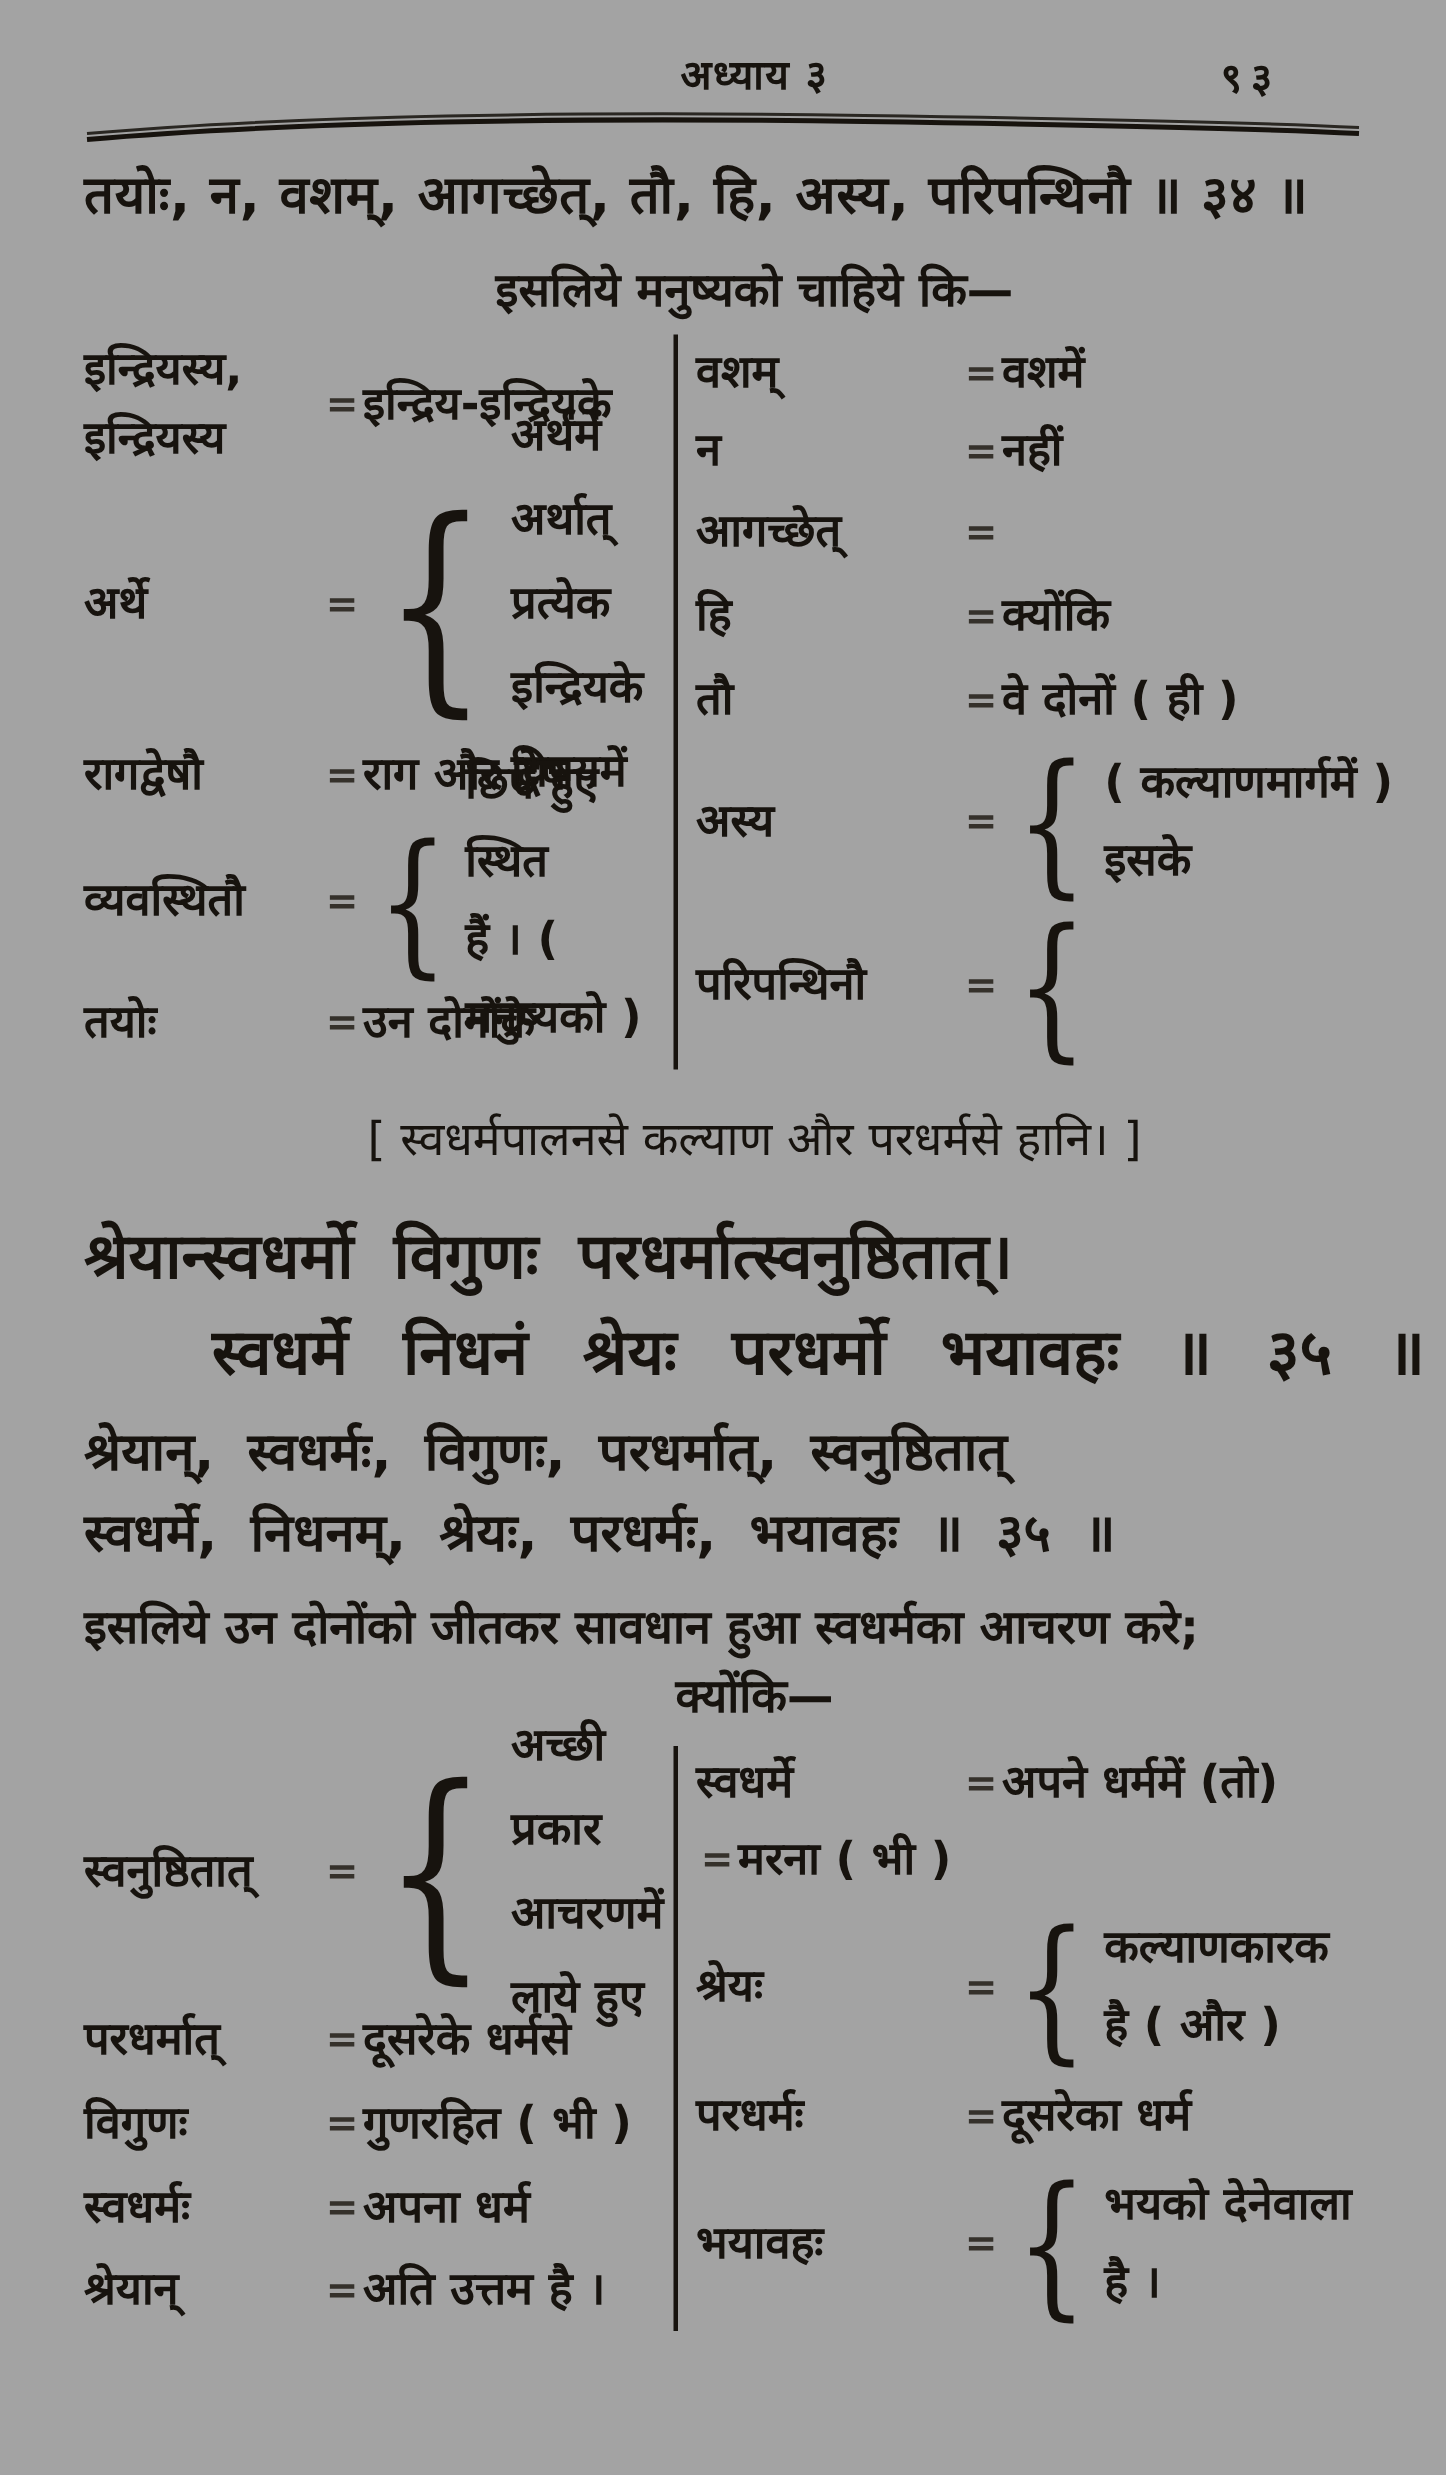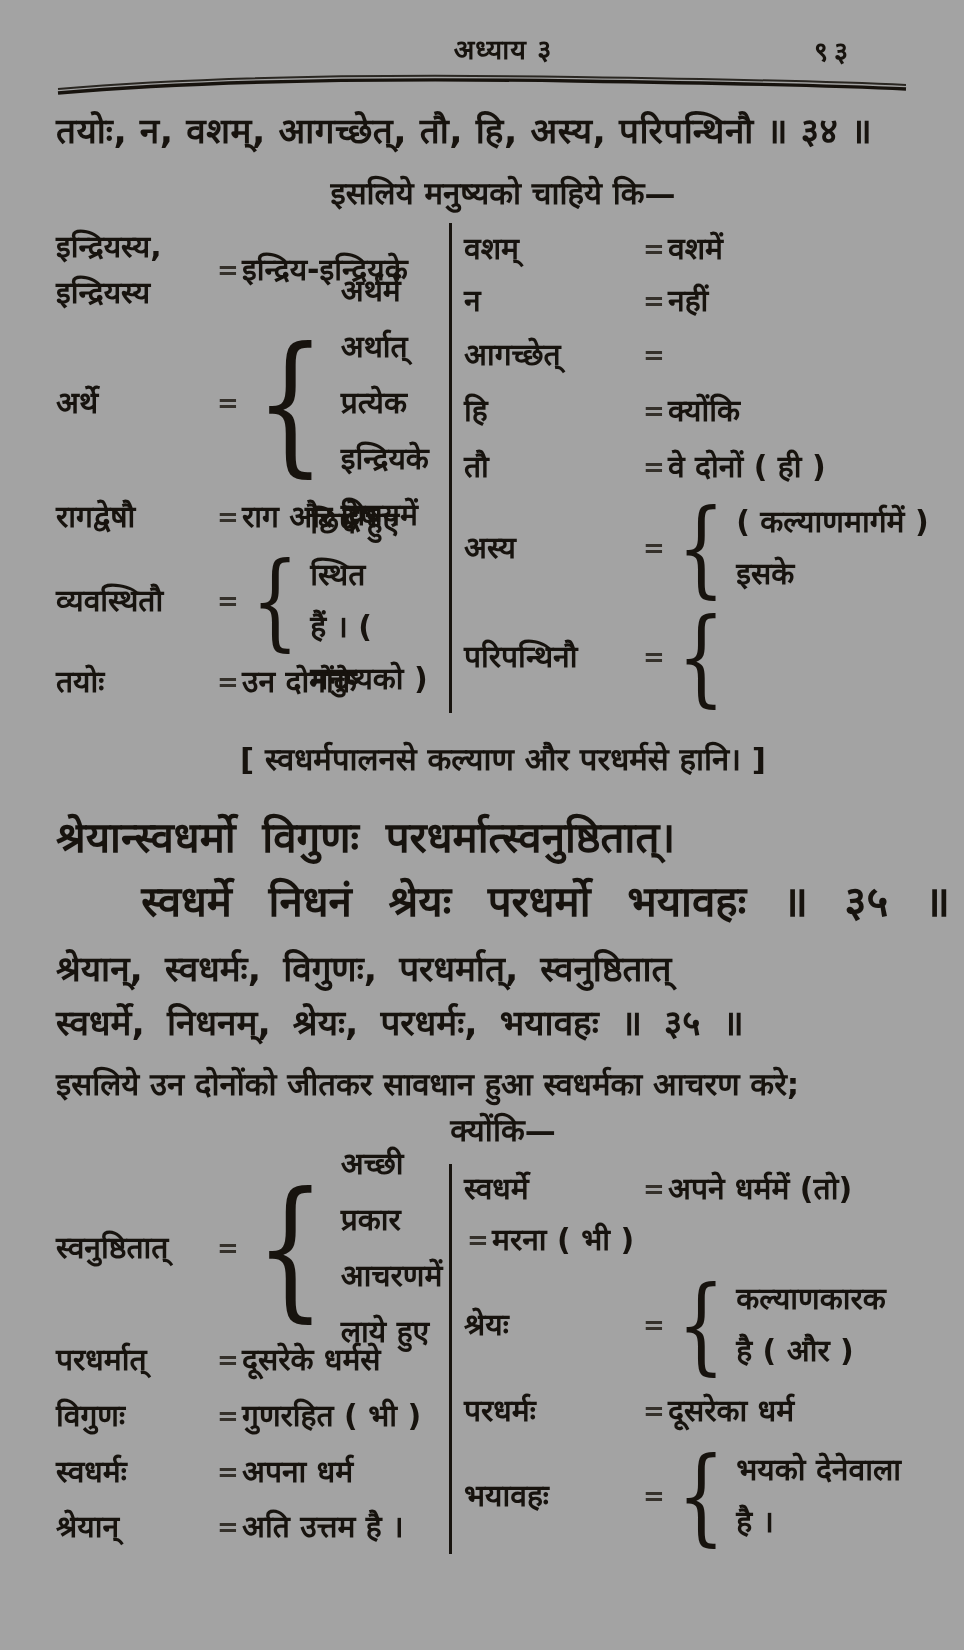--- a/index.html
+++ b/index.html
@@ -48,21 +48,21 @@
   .g-brace{
     flex-shrink:0;
     font-family:"DejaVu Serif","Liberation Serif",serif;
     font-weight:400;line-height:1;
     transform:scaleX(.72);
     margin:0 2px 0 0;
   }
   .b3{font-size:152px;}
   .b2{font-size:104px;}
   
-  .note{margin-top:24px;text-align:center;font-size:31px;font-weight:700;}
+  .note{margin-top:24px;text-align:center;font-size:31px;font-weight:400;}
   .v35{margin-top:27px;font-size:42px;font-weight:700;line-height:64px;word-spacing:12px;}
   .v35 .l2{word-spacing:22px;text-align:right;}
   .pada{margin-top:8px;font-size:35px;font-weight:600;line-height:54px;word-spacing:10px;}
   .intro2{margin-top:12px;font-size:31px;font-weight:700;}
   .kyonki{margin-top:4px;text-align:center;font-size:31px;font-weight:700;}
   .gloss2{margin-top:14px;}
 </style>
 </head>
 <body>
 

